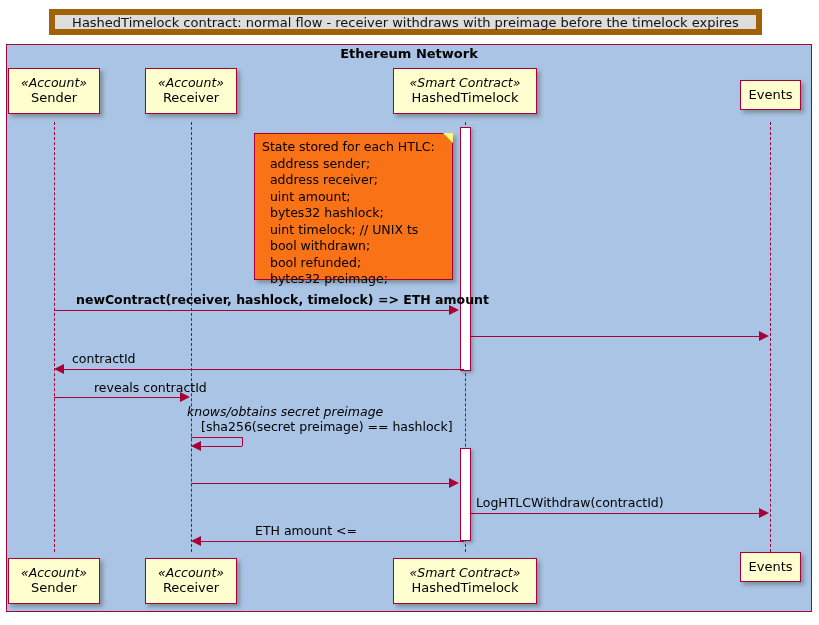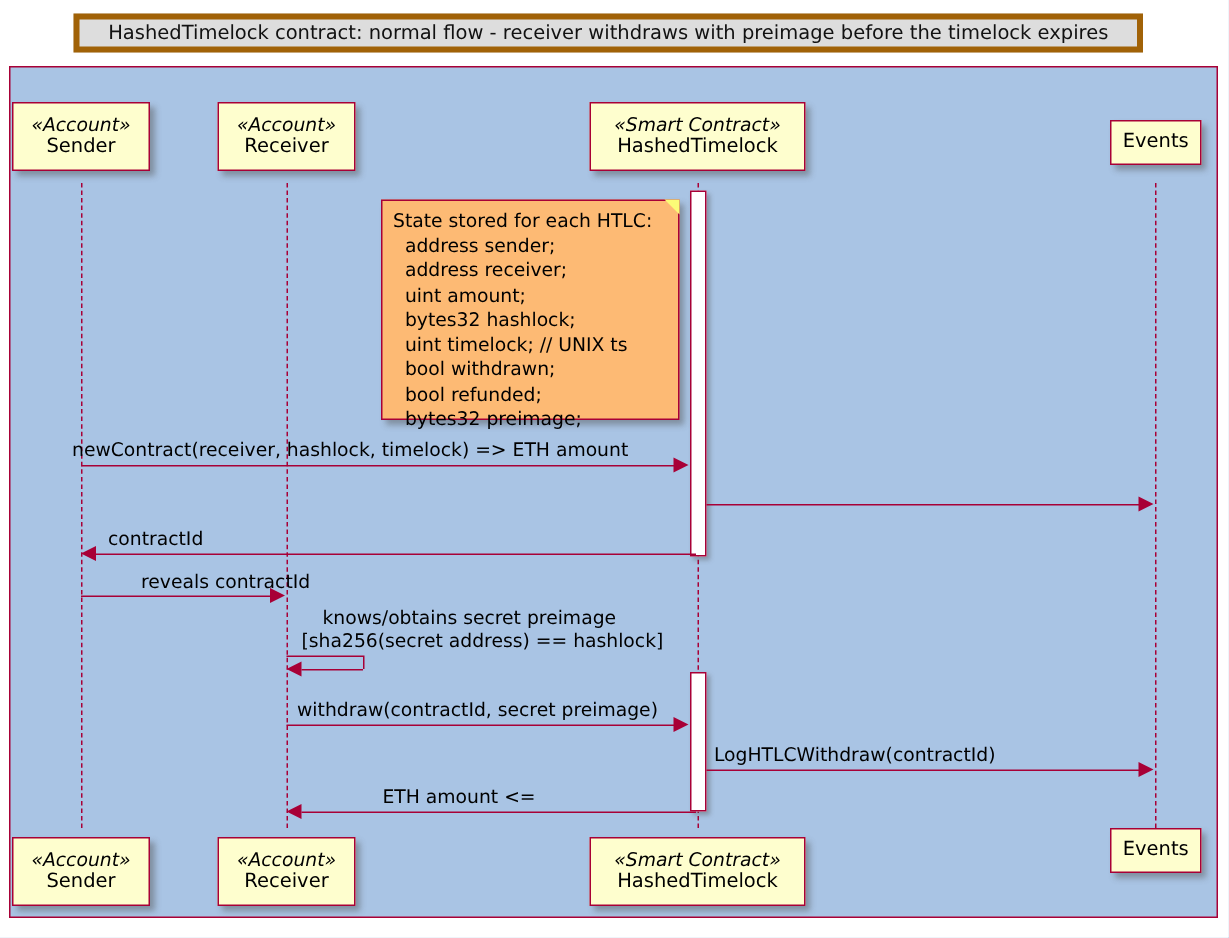--- a/index.html
+++ b/index.html
@@ -17,21 +17,21 @@
   }
 
   
   #title-box {
     position: absolute;
     left: 49px;
     top: 9px;
     width: 713px;
     height: 26px;
     background: #DDDDDD;
-    border: 4px solid #a16207;
+    border: 6px solid #a16207;
     box-sizing: border-box;
     display: flex;
     align-items: center;
     justify-content: center;
     font-size: 13px;
     color: #111111;
     white-space: nowrap;
   }
 
   
@@ -133,21 +133,21 @@
     border-left: 1.5px solid #A80036;
   }
 
   
   #note-box {
     position: absolute;
     left: 254px;
     top: 133px;
     width: 199px;
     height: 147px;
-    background: #fdba74;
+    background: #f97316;
     border: 1px solid #A80036;
     box-sizing: border-box;
     box-shadow: 3px 3px 4px rgba(80,80,80,0.45);
   }
   #note-fold {
     position: absolute;
     right: -1px;
     top: -1px;
     width: 0;
     height: 0;
@@ -165,20 +165,21 @@
   }
 </style>
 </head>
 <body>
 
 <div id="canvas">
 
   <div id="title-box">HashedTimelock contract: normal flow - receiver withdraws with preimage before the timelock expires</div>
 
   <div id="network-box"></div>
+  <div id="network-label">Ethereum Network</div>
 
   <div class="lifeline" style="left:54px;  top:122px; height:430px;"></div>
   <div class="lifeline" style="left:191px; top:122px; height:430px;"></div>
   <div class="lifeline" style="left:465px; top:122px; height:430px;"></div>
   <div class="lifeline" style="left:770px; top:122px; height:430px;"></div>
 
   <div class="participant" style="left:8px; top:68px; width:92px; height:46px;">
     <span class="stereo">«Account»</span>
     <span class="pname">Sender</span>
   </div>
@@ -206,43 +207,42 @@
   address sender;
   address receiver;
   uint amount;
   bytes32 hashlock;
   uint timelock; // UNIX ts
   bool withdrawn;
   bool refunded;
   bytes32 preimage;</div>
   </div>
 
-  <div class="msg-label" style="left:48px; top:292px;">newContract(receiver, hashlock, timelock) =&gt; ETH amount</div>
+  <div class="msg-label" style="left:76px; top:292px;font-weight:bold;">newContract(receiver, hashlock, timelock) =&gt; ETH amount</div>
   <div class="msg-line" style="left:54px; top:310px; width:396px;"></div>
   <div class="arrow-right" style="left:449px; top:305px;"></div>
 
   <div class="msg-line" style="left:471px; top:336px; width:289px;"></div>
   <div class="arrow-right" style="left:759px; top:331px;"></div>
 
   <div class="msg-label" style="left:72px; top:351px;">contractId</div>
   <div class="msg-line" style="left:64px; top:369px; width:400px;"></div>
   <div class="arrow-left" style="left:54px; top:364px;"></div>
 
   <div class="msg-label" style="left:60px; top:380px;margin-left:34px;">reveals contractId</div>
   <div class="msg-line" style="left:54px; top:397px; width:127px;"></div>
   <div class="arrow-right" style="left:180px; top:392px;"></div>
 
-  <div class="msg-label" style="left:215px; top:404px;">knows/obtains secret preimage</div>
-  <div class="msg-label" style="left:201px; top:419px;">[sha256(secret address) == hashlock]</div>
+  <div class="msg-label" style="left:187px; top:404px;font-style:italic;">knows/obtains secret preimage</div>
+  <div class="msg-label" style="left:201px; top:419px;">[sha256(secret preimage) == hashlock]</div>
   <div class="loop-top" style="left:191px; top:437px; width:51px;"></div>
   <div class="loop-side" style="left:242px; top:437px; height:9px;"></div>
   <div class="loop-bottom" style="left:201px; top:446px; width:41px;"></div>
   <div class="arrow-left" style="left:191px; top:441px;"></div>
 
-  <div class="msg-label" style="left:198px; top:465px;">withdraw(contractId, secret preimage)</div>
   <div class="msg-line" style="left:191px; top:483px; width:259px;"></div>
   <div class="arrow-right" style="left:449px; top:478px;"></div>
 
   <div class="msg-label" style="left:476px; top:495px;">LogHTLCWithdraw(contractId)</div>
   <div class="msg-line" style="left:471px; top:513px; width:289px;"></div>
   <div class="arrow-right" style="left:759px; top:508px;"></div>
 
   <div class="msg-label" style="left:207px; top:523px;margin-left:48px;">ETH amount &lt;=</div>
   <div class="msg-line" style="left:201px; top:541px; width:263px;"></div>
   <div class="arrow-left" style="left:191px; top:536px;"></div>

